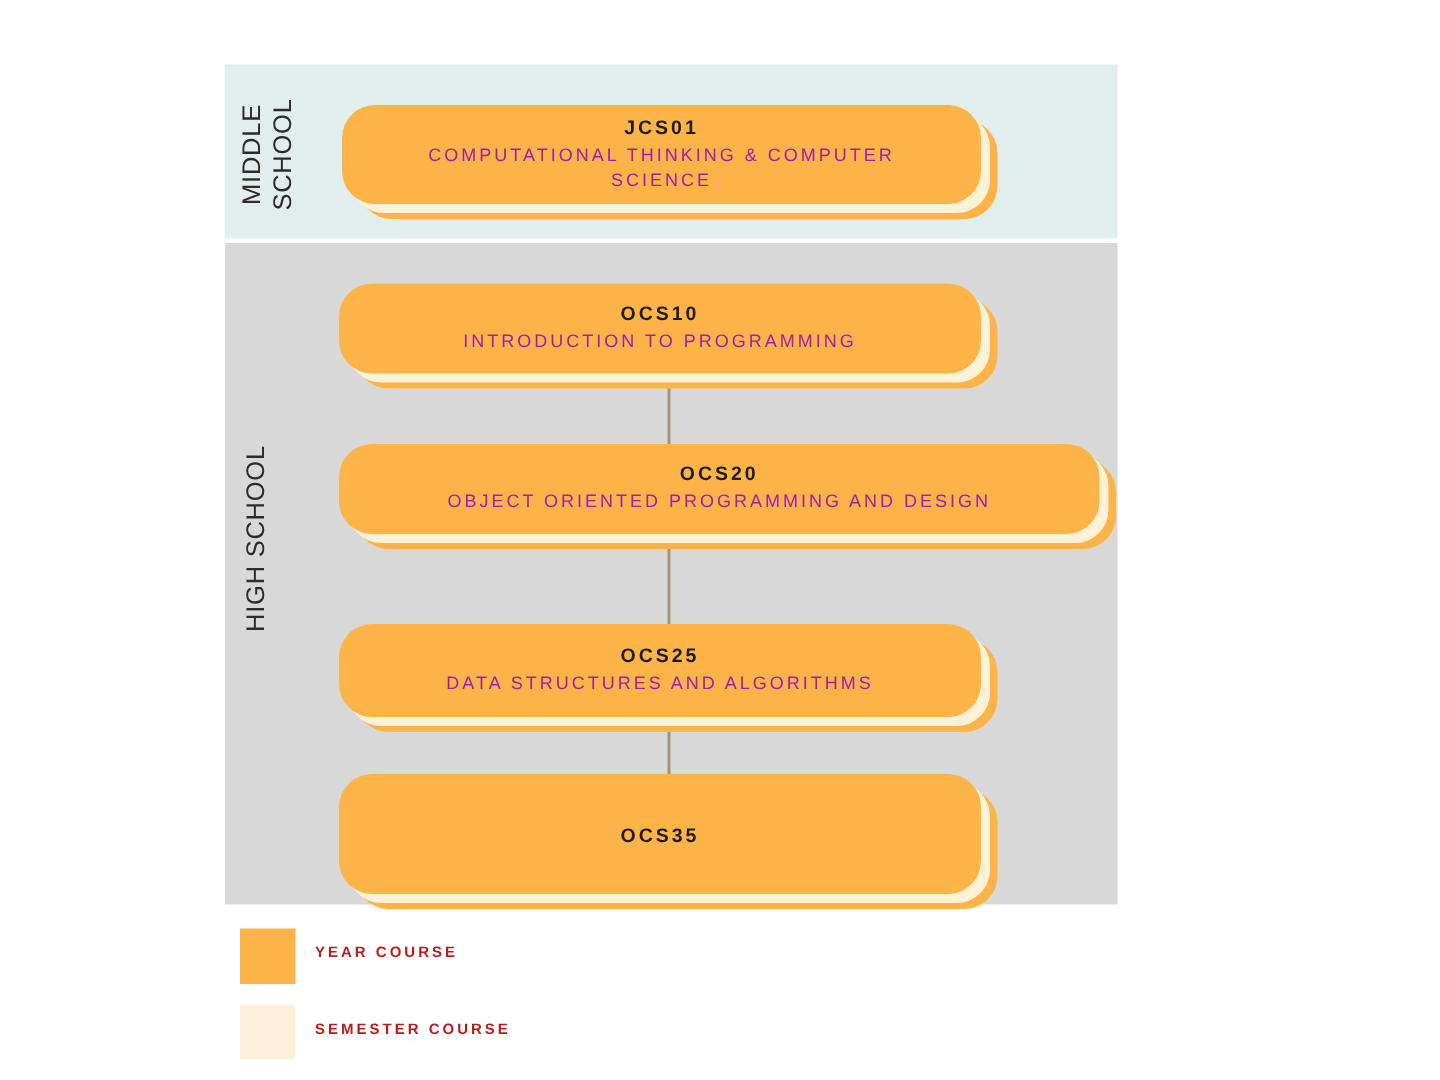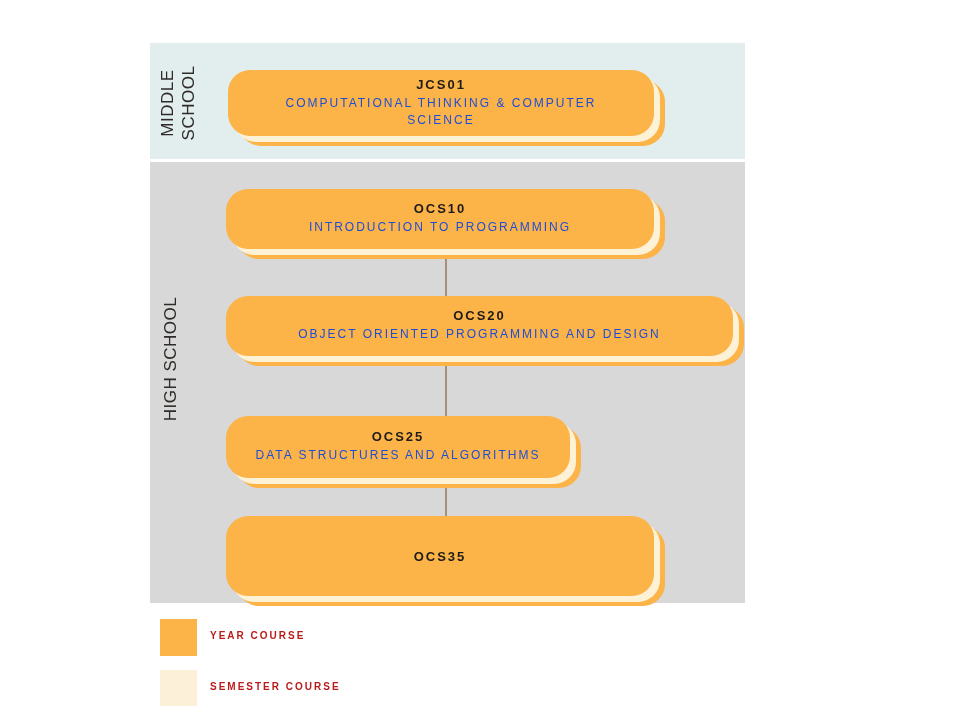--- a/index.html
+++ b/index.html
@@ -52,34 +52,34 @@
     align-items: center;
     row-gap: 3px;
     padding: 4px 25px;
     box-sizing: border-box;
     text-align: center;
     z-index: 2;
   }
   .box-jcs01 { left: 228px; top: 70px;  width: 426px; height: 66px; }
   .box-ocs10 { left: 226px; top: 189px; width: 428px; height: 60px; }
   .box-ocs20 { left: 226px; top: 296px; width: 507px; height: 60px; }
-  .box-ocs25 { left: 226px; top: 416px; width: 344px; height: 62px; }
+  .box-ocs25 { left: 226px; top: 416px; width: 428px; height: 62px; }
   .box-ocs35 { left: 226px; top: 516px; width: 428px; height: 80px; }
 
   .course-code {
     font-size: 13px;
     font-weight: bold;
     letter-spacing: 2px;
     color: #1e1b18;
   }
   .course-title {
     font-size: 12px;
     letter-spacing: 2px;
     line-height: 1.45;
-    color: #1d4ed8;
+    color: #a21caf;
   }
 
   
   .legend-swatch {
     position: absolute;
     left: 160px;
     width: 37px; height: 37px;
     z-index: 2;
   }
   .swatch-year { top: 619px; background: var(--year-course, #fcb348); }

